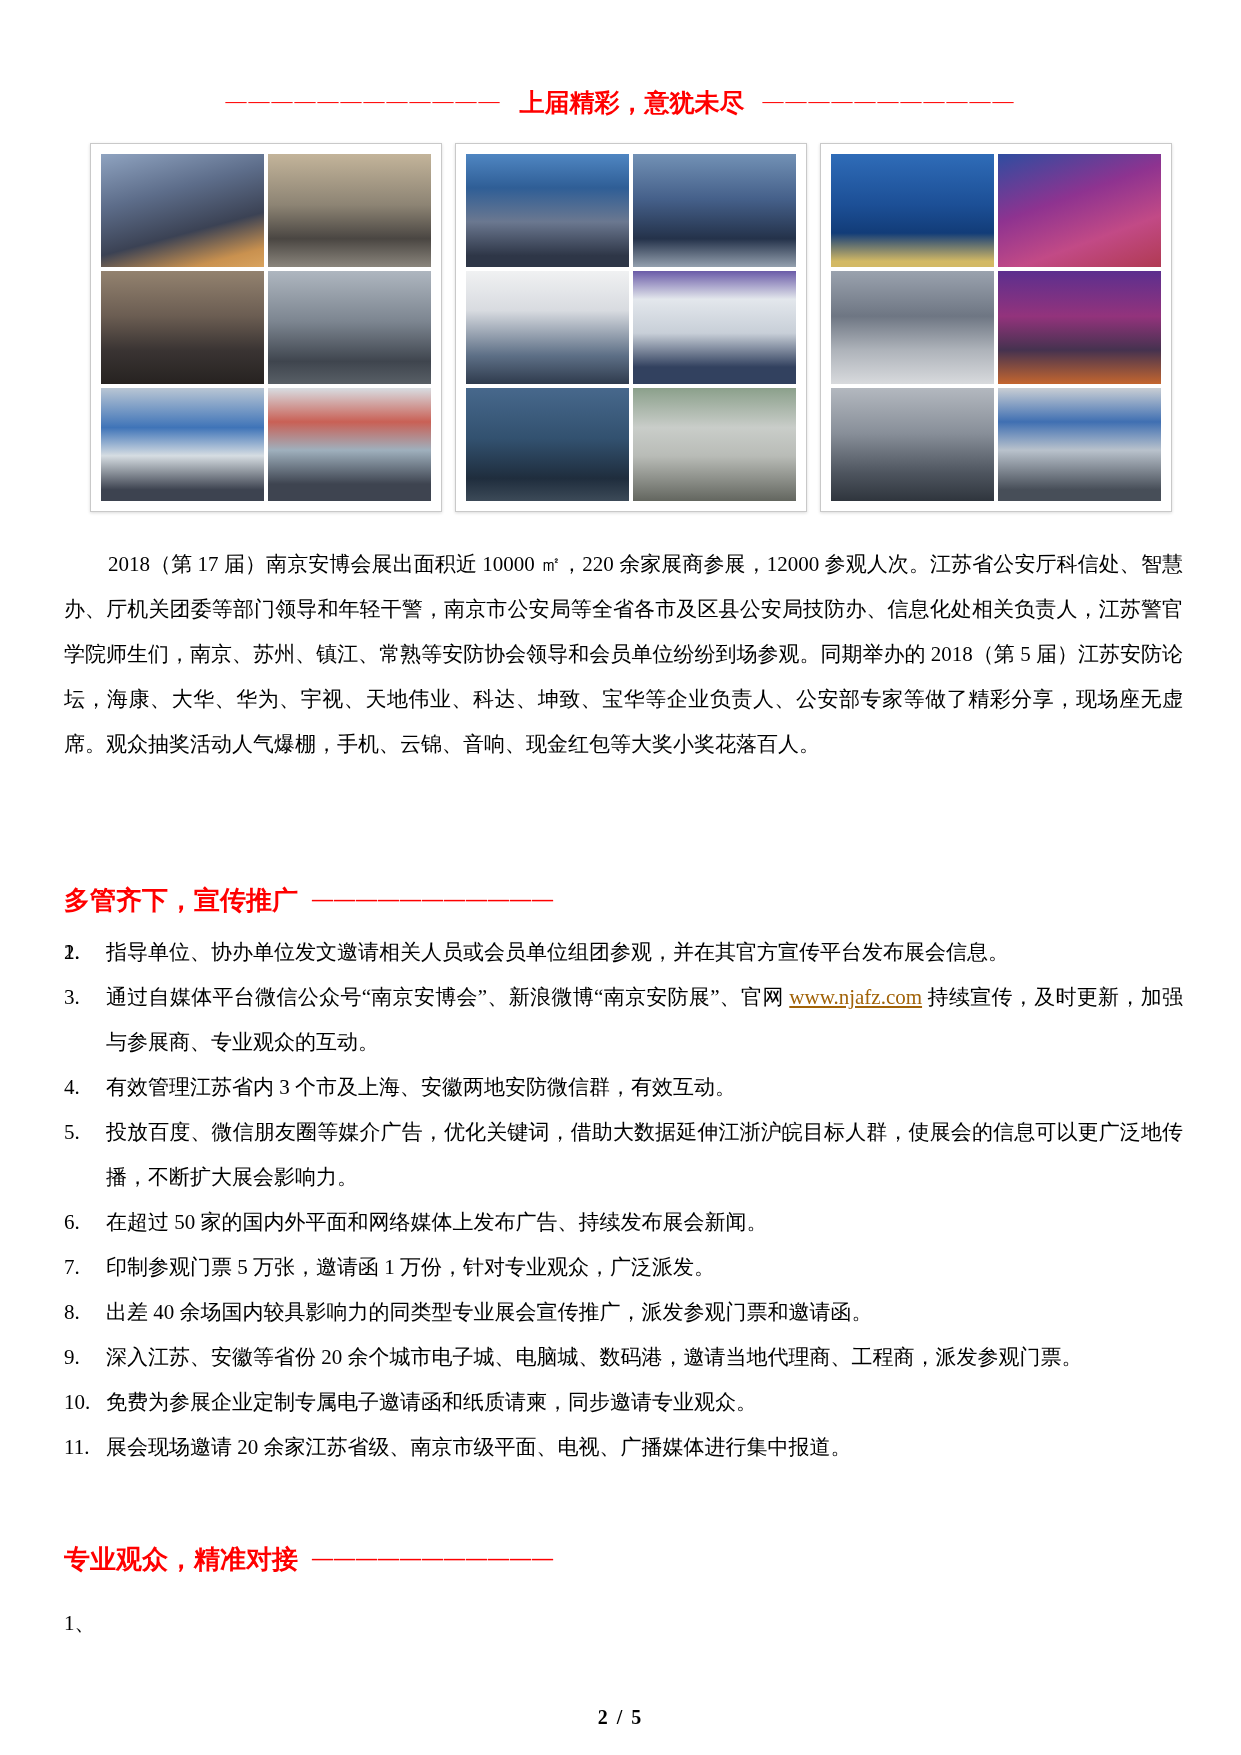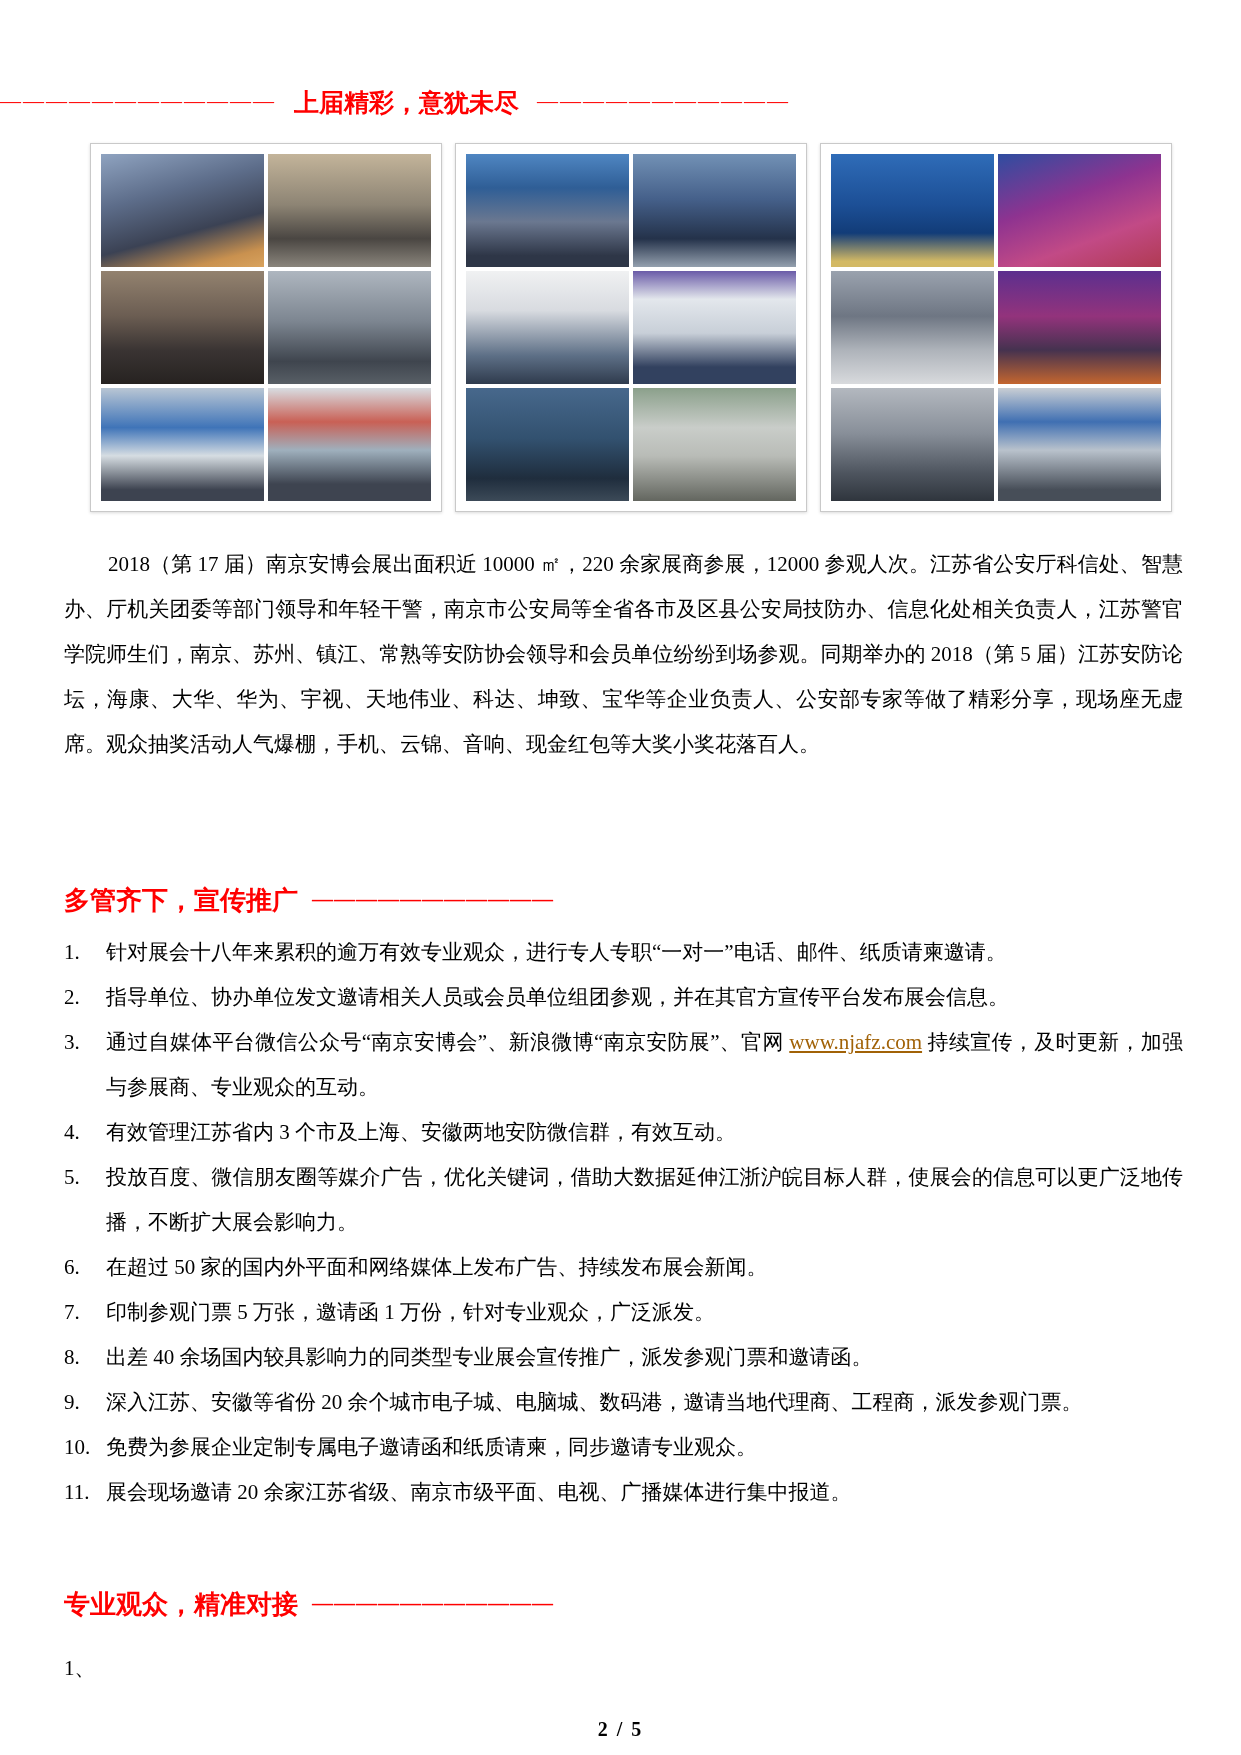--- a/index.html
+++ b/index.html
@@ -10,21 +10,21 @@
     margin:0 auto;
     background:#ffffff;
     overflow:hidden;
     font-family:"Liberation Serif","DejaVu Serif",serif;
     color:#000;
   }
 
   
   .top-heading {
     margin-top:86px;
-    text-align:left;
+    text-align:center;
     color:#ff0000;
     white-space:nowrap;
   }
   .top-heading .dash {
     font-size:21px;
     letter-spacing:2px;
     vertical-align:3px;
   }
   .top-heading .title {
     font-family:"Liberation Sans","DejaVu Sans",sans-serif;
@@ -96,21 +96,21 @@
 
   .link {
     color:#a16207;
     text-decoration:underline;
     font-family:"Liberation Serif","DejaVu Serif",serif;
   }
 
   
   .page-footer {
     position:absolute;
-    left:0; right:0; bottom:14px;
+    left:0; right:0; bottom:26px;
     text-align:center;
     font-size:20px;
     font-weight:bold;
     letter-spacing:2px;
   }
 </style>
 </head>
 <body>
 
 <div class="page">
@@ -154,21 +154,20 @@
 
   <p class="intro">2018（第 17 届）南京安博会展出面积近 10000 ㎡，220 余家展商参展，12000 参观人次。江苏省公安厅科信处、智慧办、厅机关团委等部门领导和年轻干警，南京市公安局等全省各市及区县公安局技防办、信息化处相关负责人，江苏警官学院师生们，南京、苏州、镇江、常熟等安防协会领导和会员单位纷纷到场参观。同期举办的 2018（第 5 届）江苏安防论坛，海康、大华、华为、宇视、天地伟业、科达、坤致、宝华等企业负责人、公安部专家等做了精彩分享，现场座无虚席。观众抽奖活动人气爆棚，手机、云锦、音响、现金红包等大奖小奖花落百人。</p>
 
   <h2 class="sec-h">
     <span class="sec-title">多管齐下，宣传推广</span><span class="sec-dashes">———————————</span>
   </h2>
 
   <div class="numbered-list">
     <div class="li">
       <span class="num">1.</span>
-      <span class="txt">针对展会十八年来累积的逾万有效专业观众，进行专人专职“一对一”电话、邮件、纸质请柬邀请。</span>
     </div>
     <div class="li">
       <span class="num">2.</span>
       <span class="txt">指导单位、协办单位发文邀请相关人员或会员单位组团参观，并在其官方宣传平台发布展会信息。</span>
     </div>
     <div class="li">
       <span class="num">3.</span>
       <span class="txt"><span>通过自媒体平台微信公众号“南京安博会”、新浪微博“南京安防展”、官网 </span><a class="link" href="#">www.njafz.com</a><span> 持续宣传，及时更新，加强与参展商、专业观众的互动。</span></span>
     </div>
     <div class="li">

